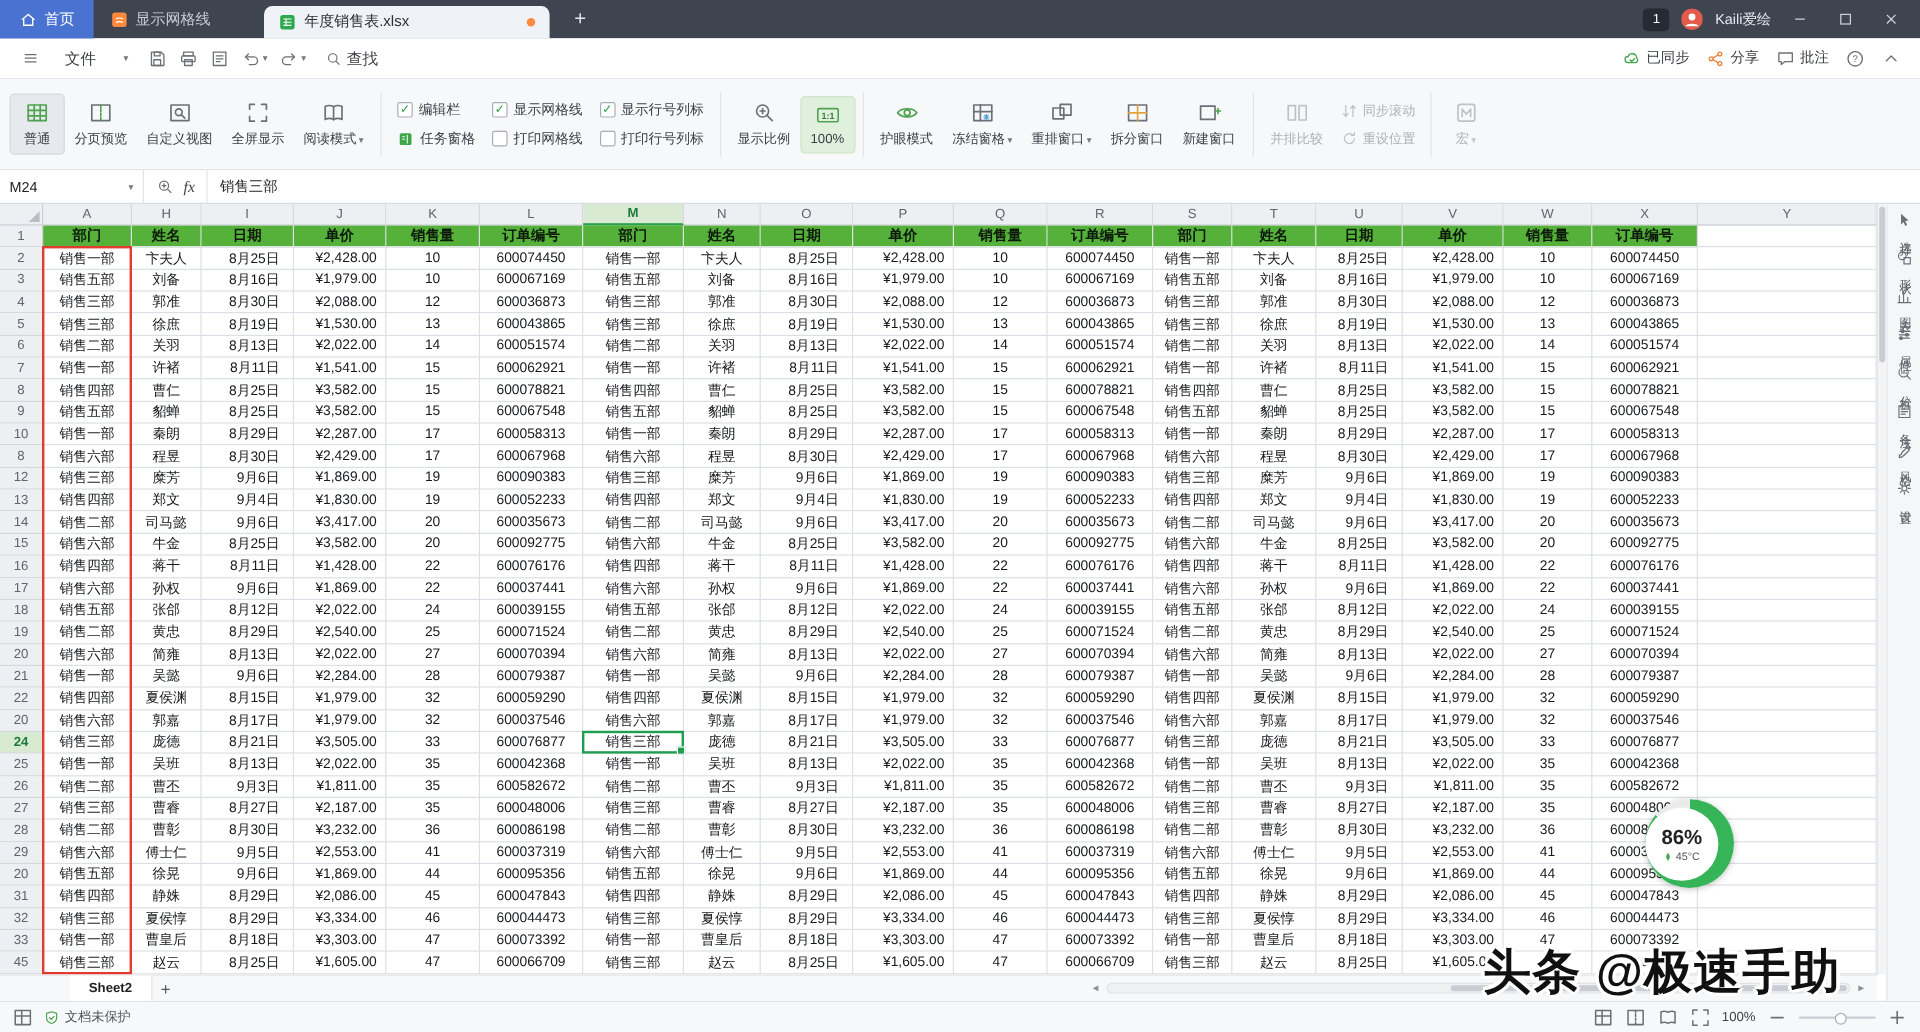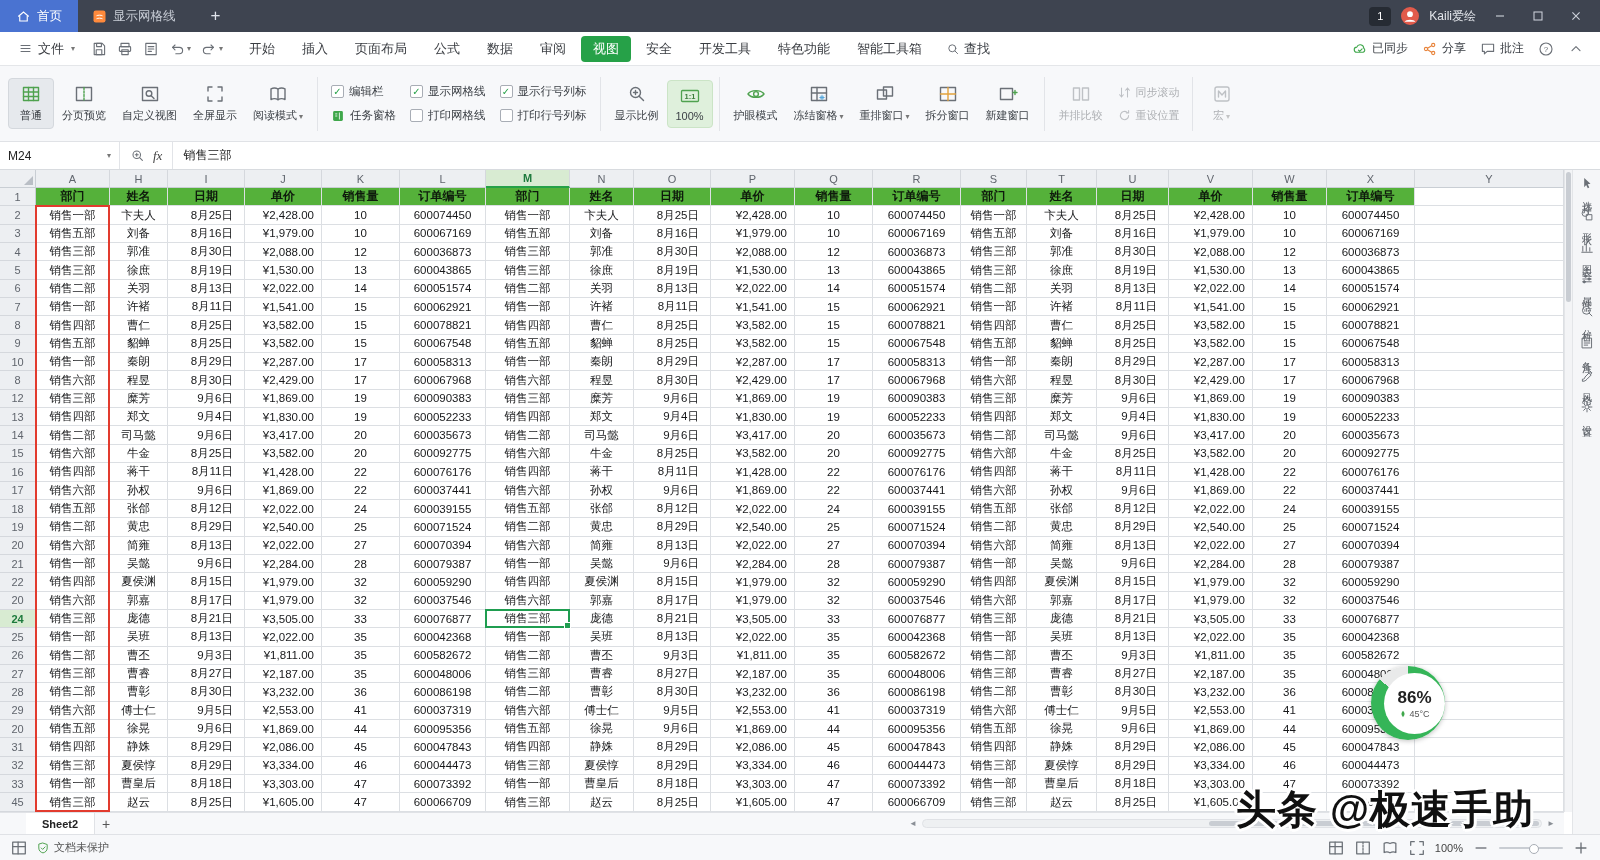--- a/index.html
+++ b/index.html
@@ -20,21 +20,21 @@
   .dot-mod { width:7px; height:7px; border-radius:50%; background:#FF8A3C; margin-left:auto; }
   .newtab { margin-left:14px; font-size:17px; color:#dfe3ea; width:24px; text-align:center; }
   .tb-right { margin-left:auto; display:flex; align-items:center; gap:10px; padding-right:10px; }
   .badge1 { background:#262B33; border-radius:4px; min-width:22px; height:19px; display:flex; align-items:center; justify-content:center; color:#fff; font-size:11px; }
   .username { color:#E4E7EC; font-size:12px; }
   .winbtn { width:28px; height:24px; display:flex; align-items:center; justify-content:center; }
   .winbtn svg { width:16px; height:16px; }
 
   
   .menubar { height:34px; background:#fff; border-bottom:1px solid #E4E6E9; display:flex; align-items:center; padding:0 10px; }
-  .filemenu { display:flex; align-items:center; gap:5px; padding:0 8px; font-size:13px; color:#3a3d42; }
+  .filemenu { display:flex; align-items:center; gap:21px; padding:0 8px; font-size:13px; color:#3a3d42; }
   .filemenu .ic svg { width:15px; height:15px; }
   .qicons { display:flex; align-items:center; gap:2px; margin-left:4px; }
   .qbtn { height:24px; padding:0 4px; display:flex; align-items:center; justify-content:center; border-radius:3px; }
   .qbtn .ic svg { width:16px; height:16px; }
   .mtabs { display:flex; align-items:center; gap:3px; margin-left:10px; }
   .mtab { padding:4px 12px; font-size:13px; border-radius:4px; color:#3a3d42; white-space:nowrap; }
   .mtab.active { background:#26A148; color:#fff; }
   .findbox { display:flex; align-items:center; gap:4px; margin-left:12px; color:#3c4046; font-size:13px; }
   .findbox .ic svg { width:14px; height:14px; }
   .mb-right { margin-left:auto; display:flex; align-items:center; gap:14px; padding-right:6px; }
@@ -90,41 +90,41 @@
 
   .vscroll { width:8px; height:642px; background:#F3F4F6; border-left:1px solid #E3E5E8; position:relative; }
   .vthumb { position:absolute; top:2px; left:1px; width:5px; height:130px; background:#C9CDD3; border-radius:3px; }
 
   .rightpanel { width:28px; background:#F5F6F8; border-left:1px solid #E3E5E8; display:flex; flex-direction:column; align-items:center; padding-top:6px; gap:11px; }
   .rpitem { display:flex; flex-direction:column; align-items:center; gap:3px; color:#5a5f66; font-size:10px; width:100%; }
   .rpitem .ic svg { width:14px; height:14px; }
   .rpitem .vt { writing-mode:vertical-rl; text-orientation:upright; letter-spacing:2px; line-height:1; }
 
   
-  .sheetbar { height:22px; display:flex; align-items:center; background:#F7F8FA; border-top:1px solid #E0E2E6; font-size:11px; color:#444; }
+  .sheetbar { height:22px; display:flex; align-items:center; background:#F7F8FA; border-top:1px solid #E0E2E6; font-size:11px; color:#444;padding-left:32px; }
   .sheettab { height:100%; display:flex; align-items:center; padding:0 16px; background:#fff; border-right:1px solid #E0E2E6; font-weight:bold; color:#222; margin-left:26px; }
   .addsheet { width:22px; text-align:center; font-size:14px; color:#555; }
   .hscroll { display:flex; align-items:center; gap:2px; margin-right:6px; }
   .harrow { font-size:8px; color:#8a8f96; width:14px; text-align:center; }
   .htrack { width:620px; height:9px; background:#EEF0F2; border:1px solid #E0E2E6; border-radius:5px; position:relative; }
   .hthumb { position:absolute; right:2px; top:1px; height:5px; width:330px; background:#C9CDD3; border-radius:3px; }
 
   
   .statusbar { height:26px; background:#F7F8FA; border-top:1px solid #E0E2E6; display:flex; align-items:center; padding:0 10px; font-size:11px; color:#555; gap:8px; }
   .sbbtn { display:flex; align-items:center; gap:4px; }
   .sbbtn .ic svg { width:14px; height:14px; }
   .sb-right { margin-left:auto; display:flex; align-items:center; gap:9px; }
   .zoomtxt { font-size:11px; color:#444; }
   .slider { width:64px; height:2px; background:#C9CDD3; position:relative; border-radius:2px; }
   .slider::after { content:""; position:absolute; left:30px; top:-3px; width:8px; height:8px; background:#fff; border:1px solid #A8ADB5; border-radius:50%; }
 
   
   .watermark { position:absolute; top:782px; right:66px; font-size:40px; font-weight:bold; color:#101010; letter-spacing:1px; z-index:60; white-space:nowrap;
     text-shadow:-2px -2px 0 #fff, 2px -2px 0 #fff, -2px 2px 0 #fff, 2px 2px 0 #fff, 0 3px 0 #fff, 0 -3px 0 #fff, 3px 0 0 #fff, -3px 0 0 #fff; }
-  .battery { position:absolute; left:1371px; top:666px; width:74px; height:74px; border-radius:50%; display:flex; align-items:center; justify-content:flex-end; z-index:40; box-shadow:0 1px 5px rgba(0,0,0,.25); background:#E9EAEA; }
+  .battery { position:absolute; left:1371px; top:666px; width:74px; height:74px; border-radius:50%; display:flex; align-items:center; justify-content:flex-start; z-index:40; box-shadow:0 1px 5px rgba(0,0,0,.25); background:#E9EAEA; }
   .battery-inner { width:61px; height:61px; border-radius:50%; background:#fff; display:flex; flex-direction:column; align-items:center; justify-content:center; gap:1px; }
   .bpct { font-size:17px; font-weight:bold; color:#222; }
   .btemp { font-size:9px; color:#555; display:flex; align-items:center; gap:2px; }
   .btemp .ic svg { width:8px; height:8px; }
 </style>
 </head>
 <body>
 
 <div class="titlebar">
   <div class="tab-home">
@@ -137,20 +137,30 @@
     <span>首页</span>
   </div>
   <div class="tab-docer">
     <span class="ic" id="ico-docer">
         <svg viewBox="0 0 20 20">
           <rect x="2" y="2" width="16" height="16" rx="3" fill="#FF8A3C"></rect>
           <path d="M6 13c2-1 6-1 8 0M6 9c2-1 6-1 8 0" stroke="#fff" stroke-width="1.3" fill="none"></path>
         </svg>
       </span>
     <span>显示网格线</span>
+  </div>
+  <div class="tab-file">
+    <span class="ic" id="ico-file">
+        <svg viewBox="0 0 20 20">
+          <rect x="2" y="2" width="16" height="16" rx="3" fill="#2EA84E"></rect>
+          <path d="M5.5 6.5h9M5.5 10h9M5.5 13.5h9M8.5 6.5v7" stroke="#fff" stroke-width="1.2" fill="none"></path>
+        </svg>
+      </span>
+    <span>年度销售表.xlsx</span>
+    <span class="dot-mod"></span>
   </div>
   <div class="newtab">+</div>
   <div class="tb-right">
     <div class="badge1">1</div>
     <span class="ic avatar" id="ico-person">
         <svg viewBox="0 0 20 20">
           <circle cx="10" cy="10" r="10" fill="#E25B4B"></circle>
           <circle cx="10" cy="8" r="3.2" fill="#fff"></circle>
           <path d="M4 16.5c1.2-3 10.8-3 12 0z" fill="#fff"></path>
         </svg>
@@ -222,33 +232,20 @@
       </div>
       <div class="qbtn">
         <span class="ic">
           <svg viewBox="0 0 20 20" fill="none" stroke="#6B7077" stroke-width="1.4" stroke-linecap="round" stroke-linejoin="round">
             <path d="M15.5 8H7a4 4 0 0 0 0 8h4.5"></path>
             <path d="M12.5 5l3 3-3 3"></path>
           </svg>
         </span>
         <span class="caret">▾</span>
       </div>
-    </div>
-  <div class="mtabs" id="menu-tabs">
-      <div class="mtab">开始</div>
-      <div class="mtab">插入</div>
-      <div class="mtab">页面布局</div>
-      <div class="mtab">公式</div>
-      <div class="mtab">数据</div>
-      <div class="mtab">审阅</div>
-      <div class="mtab active">视图</div>
-      <div class="mtab">安全</div>
-      <div class="mtab">开发工具</div>
-      <div class="mtab">特色功能</div>
-      <div class="mtab">智能工具箱</div>
     </div>
   <div class="findbox">
     <span class="ic" id="ico-find">
         <svg viewBox="0 0 20 20" fill="none" stroke="#6B7077" stroke-width="1.4" stroke-linecap="round" stroke-linejoin="round">
           <circle cx="9" cy="9" r="5"></circle>
           <path d="M12.8 12.8L16.5 16.5"></path>
         </svg>
       </span>
     <span>查找</span>
   </div>

